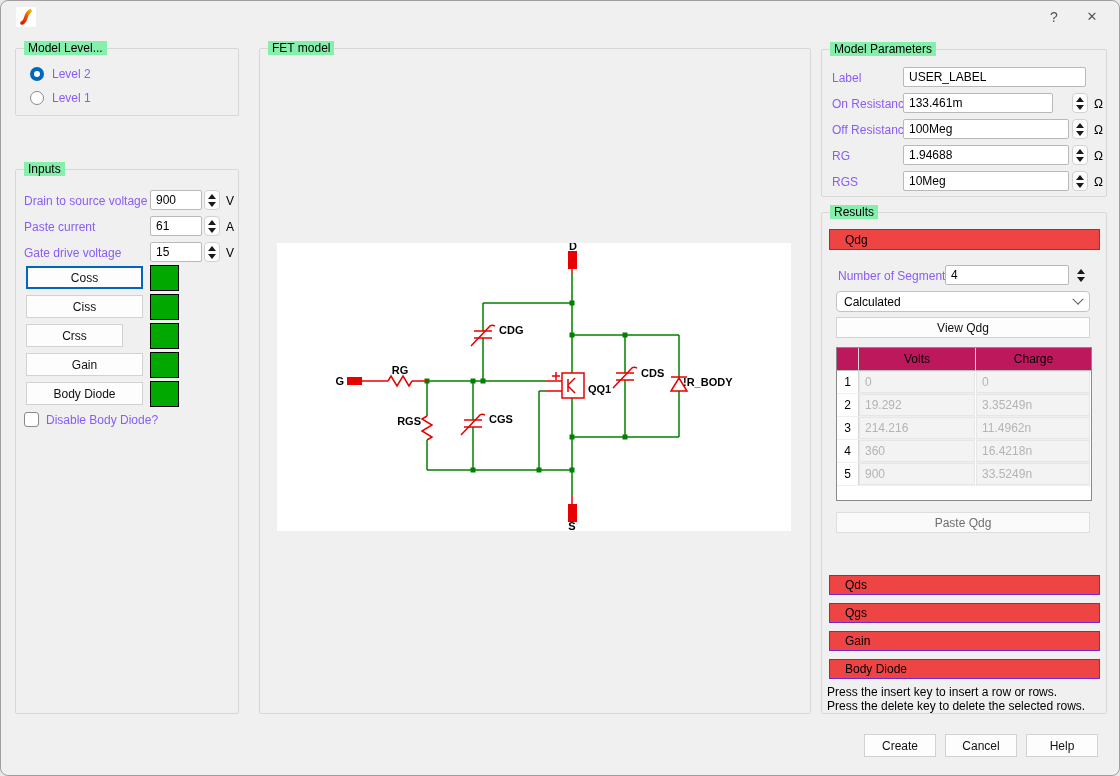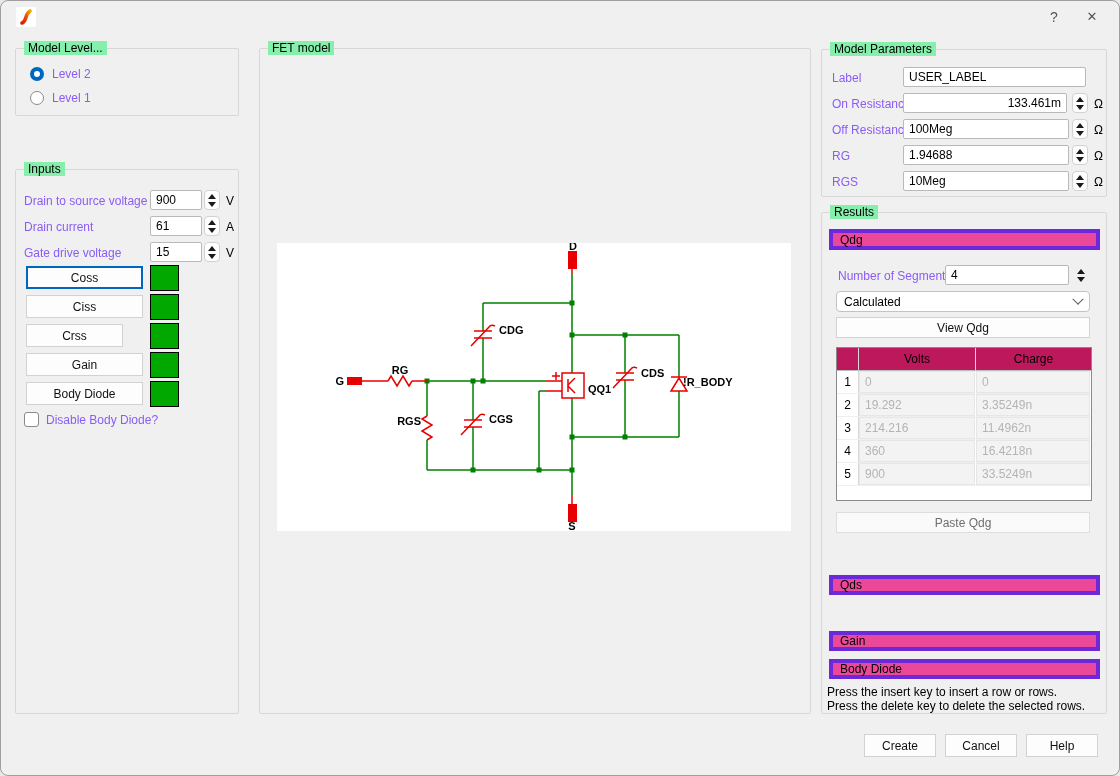--- a/index.html
+++ b/index.html
@@ -38,21 +38,21 @@
   .radio.on::after { content:""; position:absolute; left:4px; top:4px; width:6px; height:6px; border-radius:50%; background:#fff; }
   .radio.off { background:#fff; border:1px solid #8a8a8a; }
   .checkbox { position:absolute; width:15px; height:15px; background:#fff; border:1px solid #8a8a8a; border-radius:3px; }
   .indicator { position:absolute; width:29px; height:26px; border:1px solid #000; }
   
   .combo { position:absolute; background:#fff; border:1px solid #c3c3c3; border-radius:4px;
            display:flex; align-items:center; padding:0 7px; font-size:12px; }
   .combo .chev { margin-left:auto; width:8px; height:8px; border-right:1.4px solid #5f5f5f; border-bottom:1.4px solid #5f5f5f;
                  transform:rotate(45deg) translate(-2px,-2px); }
   
-  .secbar { position:absolute; background:#ec4899; border:4px solid #6d28d9; padding-left:7px;
+  .secbar { position:absolute; background:#ef4444; border:1px solid #6d28d9; padding-left:15px;
             font-size:12px; color:#000; display:flex; align-items:center; }
   
   .qtable { position:absolute; background:#fff; border:1px solid #8a8a8a; }
   .qrow { display:flex; height:23px; }
   .qh { background:#be185d; border-bottom:1px solid #bdbdbd; }
   .qc { display:flex; align-items:center; }
   .c-num  { width:22px; justify-content:center; color:#000; border-right:1px solid #d9d9d9; }
   .c-v    { width:117px; padding-left:6px; border-right:1px solid #d9d9d9; }
   .c-c    { width:115px; padding-left:6px; }
   .qh .qc { justify-content:center; padding-left:0; color:#000; }
@@ -97,21 +97,21 @@
     <span class="glabel">Inputs</span>
 
     <span class="flabel" style="left:8px;top:24px;">Drain to source voltage</span>
     <input class="txt" style="left: 134px; top: 20px; width: 52px; height: 20px;" value="900">
     <div class="spin" style="left:188px;top:20px;height:20px;">
       <div class="tri-up"></div>
       <div class="tri-dn"></div>
     </div>
     <span class="unit" style="left:210px;top:24px;">V</span>
 
-    <span class="flabel" style="left:8px;top:50px;">Drain current</span>
+    <span class="flabel" style="left:8px;top:50px;">Paste current</span>
     <input class="txt" style="left: 134px; top: 46px; width: 52px; height: 20px;" value="61">
     <div class="spin" style="left:188px;top:46px;height:20px;">
       <div class="tri-up"></div>
       <div class="tri-dn"></div>
     </div>
     <span class="unit" style="left:210px;top:50px;">A</span>
 
     <span class="flabel" style="left:8px;top:76px;">Gate drive voltage</span>
     <input class="txt" style="left: 134px; top: 72px; width: 52px; height: 20px;" value="15">
     <div class="spin" style="left:188px;top:72px;height:20px;">
@@ -249,21 +249,21 @@
     </svg>
   </div>
 
   <div class="group" style="left:820px;top:48px;width:286px;height:148px;">
     <span class="glabel">Model Parameters</span>
 
     <span class="flabel" style="left:10px;top:21px;">Label</span>
     <input class="txt" style="left: 81px; top: 17px; width: 183px; height: 20px;" value="USER_LABEL">
 
     <span class="flabel" style="left:10px;top:47px;">On Resistance</span>
-    <input class="txt" style="left: 81px; top: 43px; width: 164px; height: 20px; text-align: right;" value="133.461m">
+    <input class="txt" style="left: 81px; top: 43px; width: 150px; height: 20px;" value="133.461m">
     <div class="spin" style="left:250px;top:43px;height:20px;">
         <div class="tri-up"></div>
         <div class="tri-dn"></div>
       </div>
     <span class="unit" style="left:272px;top:47px;">Ω</span>
 
     <span class="flabel" style="left:10px;top:73px;">Off Resistance</span>
     <input class="txt" style="left: 81px; top: 69px; width: 166px; height: 20px;" value="100Meg">
     <div class="spin" style="left:250px;top:69px;height:20px;">
         <div class="tri-up"></div>
@@ -336,20 +336,21 @@
       <div class="qrow qbody">
         <div class="qc c-num">5</div>
         <div class="qc c-v">900</div>
         <div class="qc c-c">33.5249n</div>
       </div>
     </div>
 
     <div class="btn" style="left:14px;top:299px;width:254px;height:21px;background:#fafafa;border-color:#dedede;color:#6e6e6e;">Paste Qdg</div>
 
     <div class="secbar" style="left:7px;top:362px;width:271px;height:20px;">Qds</div>
+    <div class="secbar" style="left:7px;top:390px;width:271px;height:20px;">Qgs</div>
     <div class="secbar" style="left:7px;top:418px;width:271px;height:20px;">Gain</div>
     <div class="secbar" style="left:7px;top:446px;width:271px;height:20px;">Body Diode</div>
 
     <span class="hint" style="left:5px;top:472px;">Press the insert key to insert a row or rows.</span>
     <span class="hint" style="left:5px;top:486px;">Press the delete key to delete the selected rows.</span>
   </div>
 
   <div class="btn" style="left:863px;top:733px;width:72px;height:23px;">Create</div>
   <div class="btn" style="left:944px;top:733px;width:72px;height:23px;">Cancel</div>
   <div class="btn" style="left:1025px;top:733px;width:72px;height:23px;">Help</div>

